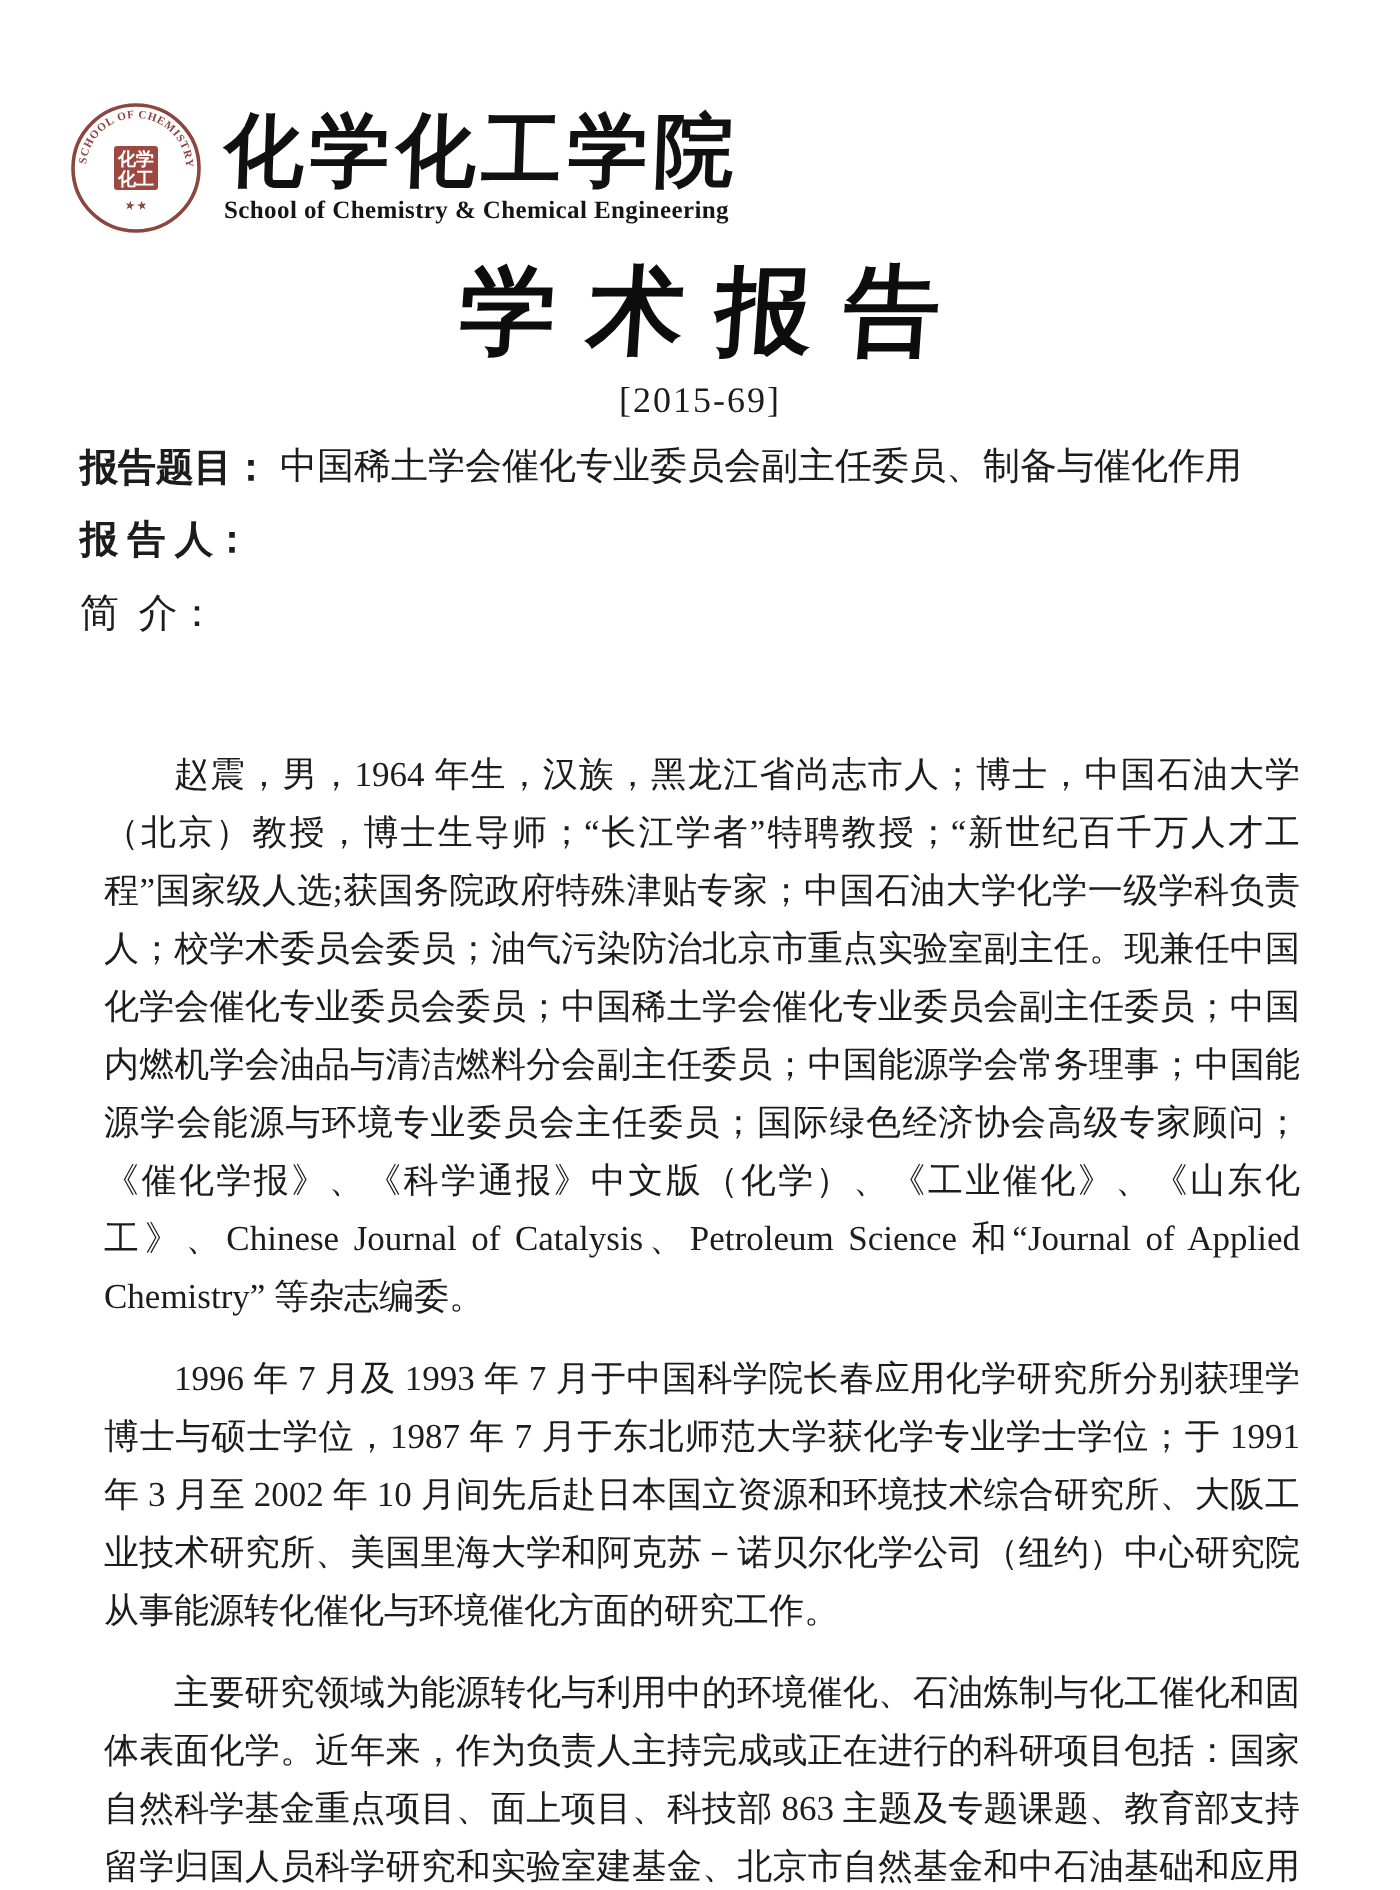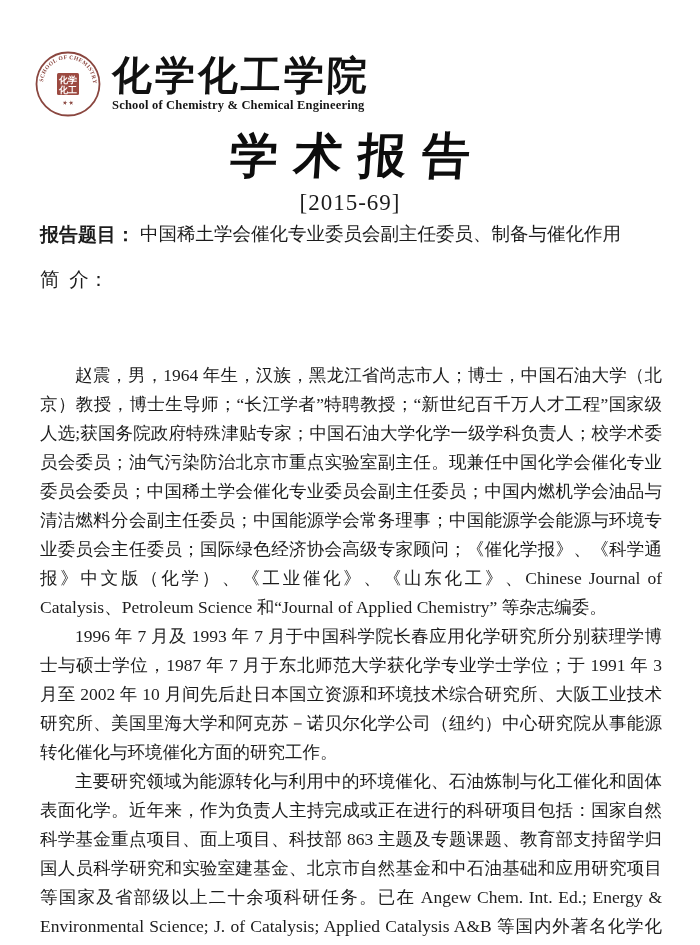--- a/index.html
+++ b/index.html
@@ -45,21 +45,21 @@
     font-weight:900;
     letter-spacing:16px;
     padding-left:16px; 
     color:#0d0d0d;
     transform:skewX(-4deg);
     white-space:nowrap;
   }
   .doc-number{
     position:absolute;top:190px;left:0;right:0;
     text-align:center;
-    font-size:23px;
+    font-size:18px;
     letter-spacing:1px;
     color:#1c1c1c;
   }
   
   .meta{
     position:absolute;top:221px;left:40px;right:38px;
     font-size:18.5px;
   }
   .meta-row{display:flex;align-items:flex-end;margin-bottom:9px;line-height:27px;}
   .meta-label{
@@ -75,21 +75,21 @@
     margin-top:8px;
     white-space:pre;
   }
   
   .bio{
     position:absolute;top:361px;left:40px;right:38px;
     font-size:17.5px;
     line-height:29px;
     text-align:justify;
   }
-  .bio p{margin:0;text-indent:2em;}
+  .bio p{margin:12px;text-indent:2em;}
 </style>
 </head>
 <body>
 
 <div class="page">
 
   <div class="header">
     <svg class="seal" viewBox="0 0 68 68">
       <circle cx="34" cy="34" r="31.5" fill="none" stroke="#8a463f" stroke-width="1.8"></circle>
       <defs>
@@ -114,20 +114,21 @@
 
   <div class="main-title">学术报告</div>
   <div class="doc-number">[2015-69]</div>
 
   <div class="meta">
     <div class="meta-row">
       <span class="meta-label">报告题目：</span>
       <span class="meta-value">中国稀土学会催化专业委员会副主任委员、制备与催化作用</span>
     </div>
     <div class="meta-row">
+      <span class="meta-label">报 告 人：</span>
     </div>
     <div class="intro-label">简  介：</div>
   </div>
 
   <div class="bio">
     <p>赵震，男，1964 年生，汉族，黑龙江省尚志市人；博士，中国石油大学（北京）教授，博士生导师；“长江学者”特聘教授；“新世纪百千万人才工程”国家级人选;获国务院政府特殊津贴专家；中国石油大学化学一级学科负责人；校学术委员会委员；油气污染防治北京市重点实验室副主任。现兼任中国化学会催化专业委员会委员；中国稀土学会催化专业委员会副主任委员；中国内燃机学会油品与清洁燃料分会副主任委员；中国能源学会常务理事；中国能源学会能源与环境专业委员会主任委员；国际绿色经济协会高级专家顾问；《催化学报》、《科学通报》中文版（化学）、《工业催化》、《山东化工》、Chinese Journal of Catalysis、Petroleum Science 和“Journal of Applied Chemistry” 等杂志编委。</p>
     <p>1996 年 7 月及 1993 年 7 月于中国科学院长春应用化学研究所分别获理学博士与硕士学位，1987 年 7 月于东北师范大学获化学专业学士学位；于 1991 年 3 月至 2002 年 10 月间先后赴日本国立资源和环境技术综合研究所、大阪工业技术研究所、美国里海大学和阿克苏－诺贝尔化学公司（纽约）中心研究院从事能源转化催化与环境催化方面的研究工作。</p>
     <p>主要研究领域为能源转化与利用中的环境催化、石油炼制与化工催化和固体表面化学。近年来，作为负责人主持完成或正在进行的科研项目包括：国家自然科学基金重点项目、面上项目、科技部 863 主题及专题课题、教育部支持留学归国人员科学研究和实验室建基金、北京市自然基金和中石油基础和应用研究项目等国家及省部级以上二十余项科研任务。已在 Angew Chem. Int. Ed.; Energy &amp; Environmental Science; J. of Catalysis; Applied Catalysis A&amp;B 等国内外著名化学化工期刊发表（或合作发表）论文 260 余篇，其中，国际英文期刊论文 190 多篇；发表的文章被引用 4000 多次，其中他</p>
   </div>
 

